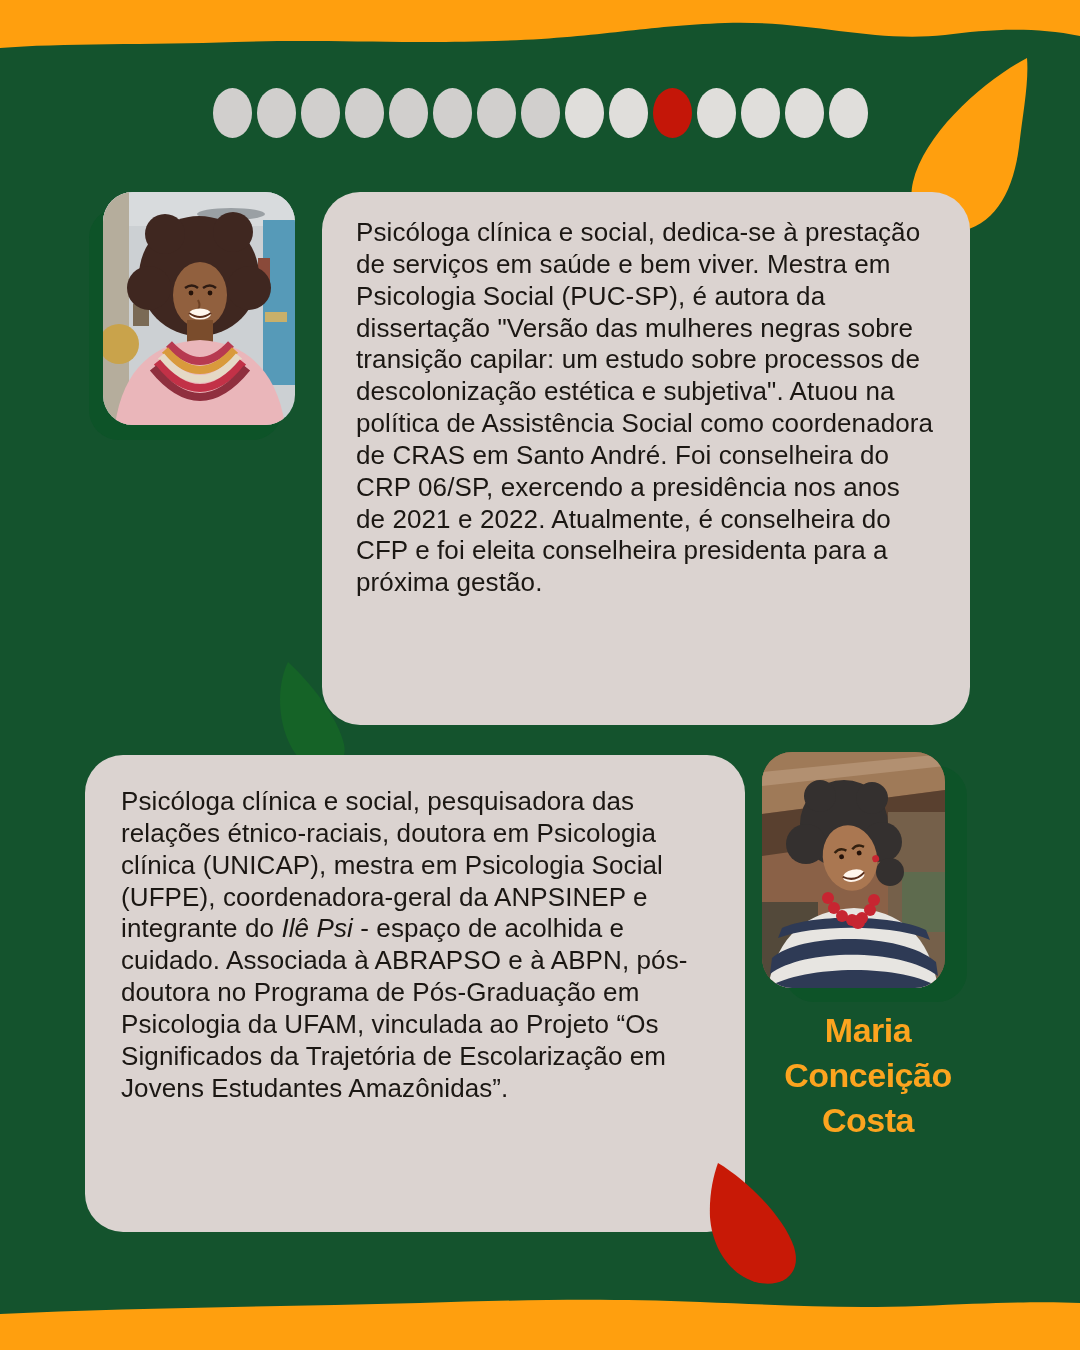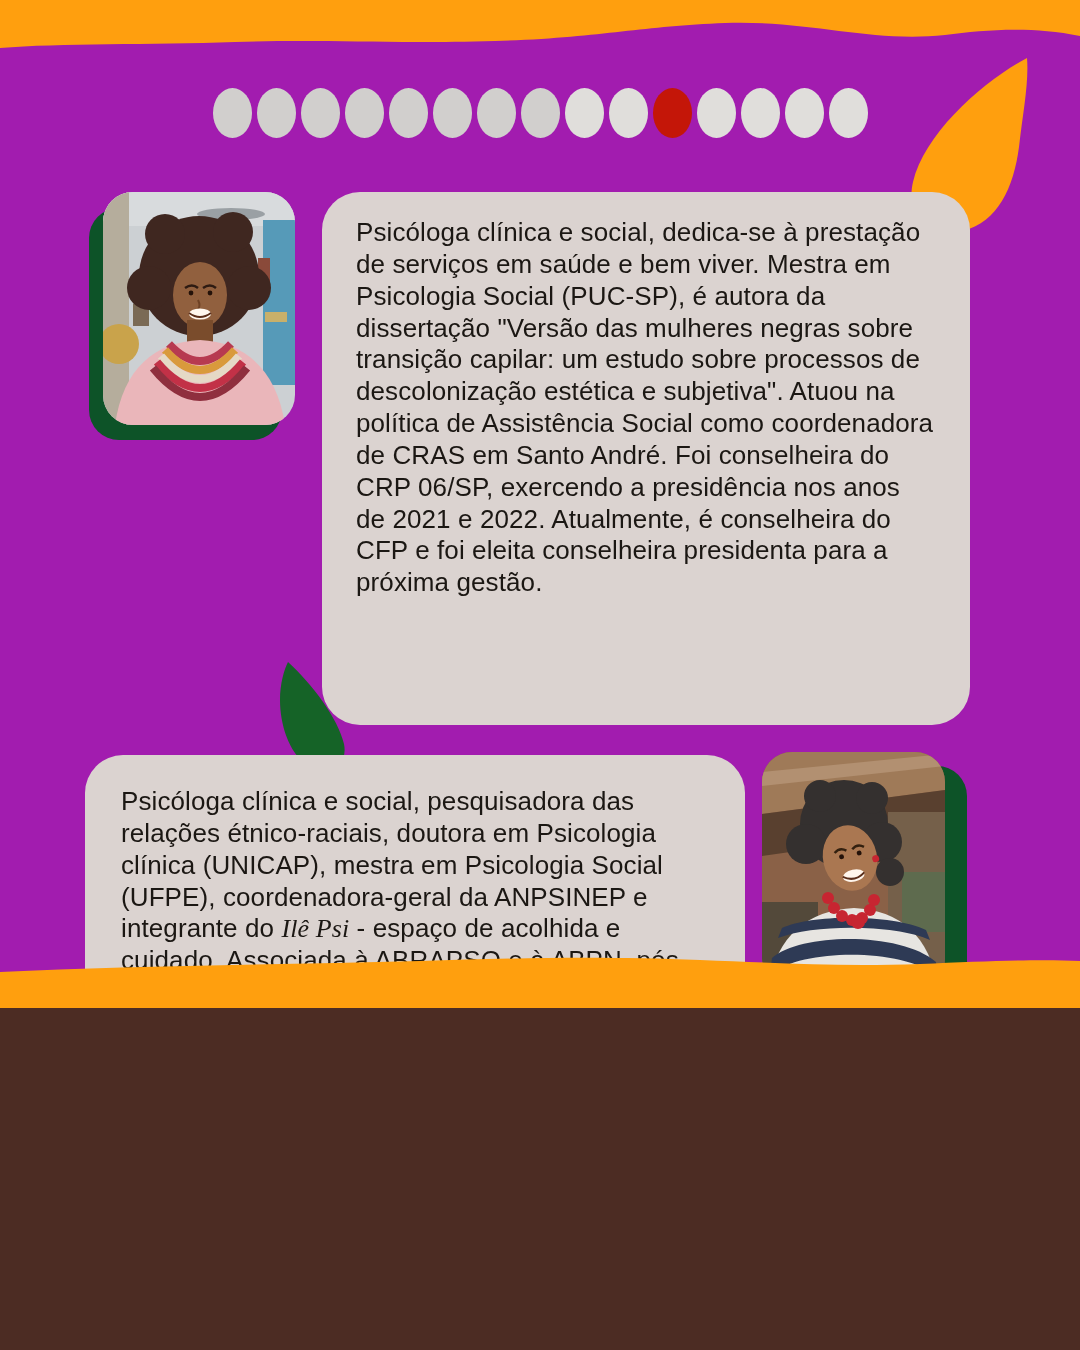--- a/index.html
+++ b/index.html
@@ -1,32 +1,32 @@
 <!DOCTYPE html>
 <html><head>
 <meta charset="utf-8">
 <style>
   html,body{margin:0;padding:0;background:#4C2C23;}
   .canvas{
-    position:relative;width:1080px;height:1008px;overflow:hidden;
-    background:#a21caf;font-family:"Liberation Sans",sans-serif;
+    position:relative;width:1080px;height:1350px;overflow:hidden;
+    background:#14532d;font-family:"Liberation Sans",sans-serif;
   }
   svg{display:block;}
   .band{position:absolute;left:0;width:1080px;}
   .band-top{top:0;height:62px;}
   .band-bottom{bottom:0;height:58px;}
 
   .dots{position:absolute;top:88px;left:0;width:1080px;display:flex;justify-content:center;gap:5px;}
   .dot{width:39px;height:50px;border-radius:50%;}
 
   .card{position:absolute;background:#DBD3D0;border-radius:38px;color:#1B1713;box-sizing:border-box;}
   .card1{left:322px;top:192px;width:648px;height:533px;padding:25px 34px 18px 34px;}
   .card2{left:85px;top:755px;width:660px;height:477px;padding:31px 38px 18px 36px;}
   .bio{margin:0;font-size:26px;line-height:1.225;letter-spacing:0.1px;color:#1B1713;}
-  .bio em{font-style:italic;font-family:Liberation Serif, serif;}
+  .bio em{font-style:italic;}
 
   .person-name{
     position:absolute;font-weight:700;font-size:34px;line-height:1.33;
     color:#FCA41F;text-align:center;letter-spacing:-0.5px;
   }
   .name1{left:92px;top:446px;width:200px;}
   .name2{left:768px;top:1008px;width:200px;}
 
   .photo-backdrop{position:absolute;border-radius:30px;background:#0D5328;}
   .backdrop1{left:89px;top:208px;width:193px;height:232px;}
@@ -164,20 +164,21 @@
           <circle cx="72" cy="156" r="6"></circle>
         <circle cx="80" cy="164" r="6"></circle>
           <circle cx="90" cy="168" r="6"></circle>
         <circle cx="100" cy="166" r="6"></circle>
           <circle cx="108" cy="158" r="6"></circle>
         <circle cx="112" cy="148" r="6"></circle>
           <circle cx="96" cy="170" r="7"></circle>
       </g>
     </svg>
   </div>
+  <div class="person-name name2">Maria Conceição Costa</div>
 
   <svg class="leaf leaf-red" viewBox="0 0 105 132">
     <path fill="#C81906" d="M18,8 C48,26 84,62 94,92 C102,118 84,132 60,128
       C32,123 12,94 10,62 C9,40 13,22 18,8 Z"></path>
   </svg>
 
   <svg class="band band-bottom" viewBox="0 0 1080 58" preserveAspectRatio="none">
     <path fill="#FF9F0E" d="M0,58 V22 C120,16 260,15 420,11 C520,8 600,6 700,10
       C780,13 840,17 920,14 C990,11 1040,9 1080,11 V58 Z"></path>
   </svg>

